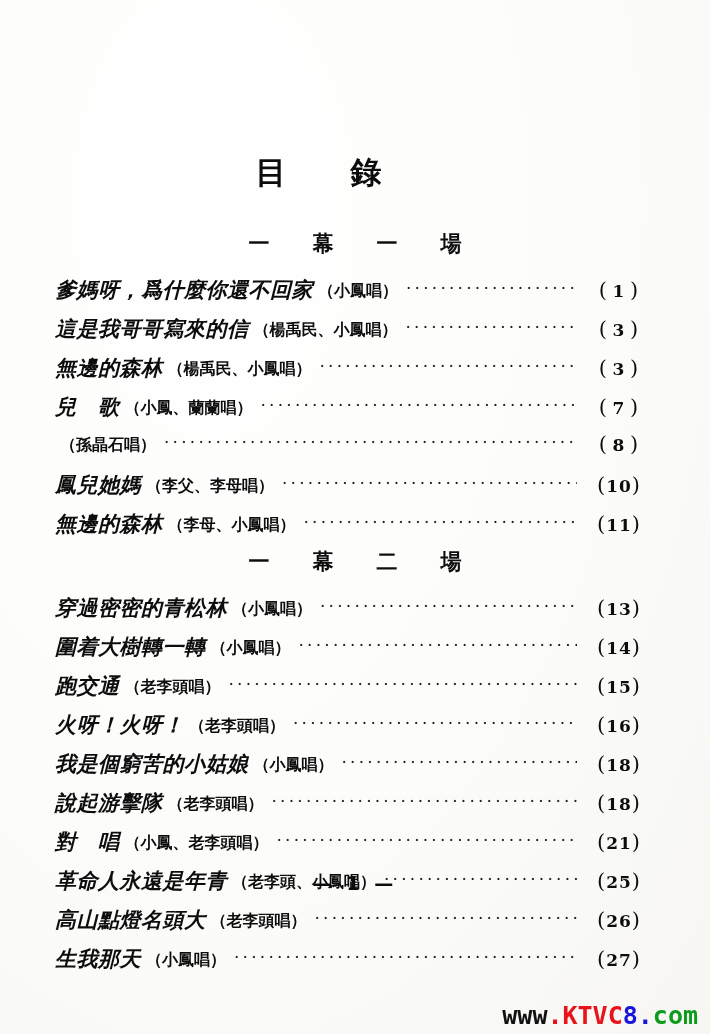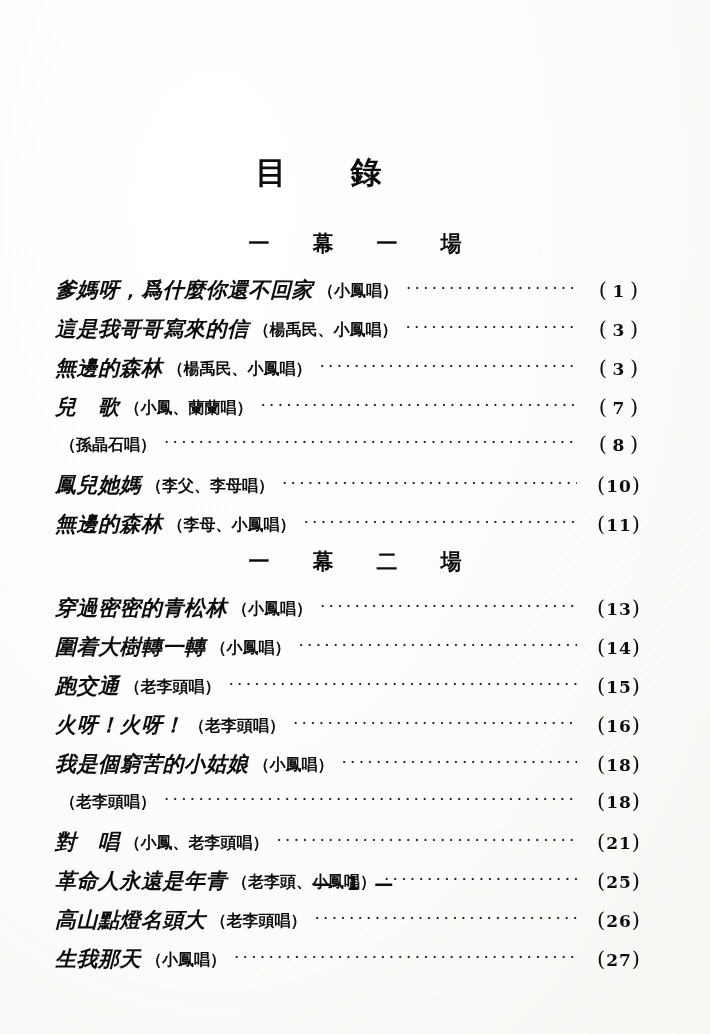--- a/index.html
+++ b/index.html
@@ -228,20 +228,21 @@
           <span class="toc-leader">·····································································································</span>
           <span class="toc-page"><span class="paren">(</span><span class="num">16</span><span class="paren">)</span></span>
         </li>
         <li class="toc-row">
           <span class="toc-title">我是個窮苦的小姑娘</span>
           <span class="toc-singer">（小鳳唱）</span>
           <span class="toc-leader">·····································································································</span>
           <span class="toc-page"><span class="paren">(</span><span class="num">18</span><span class="paren">)</span></span>
         </li>
         <li class="toc-row">
+          <span class="toc-title">說起游擊隊</span>
           <span class="toc-singer">（老李頭唱）</span>
           <span class="toc-leader">·····································································································</span>
           <span class="toc-page"><span class="paren">(</span><span class="num">18</span><span class="paren">)</span></span>
         </li>
         <li class="toc-row">
           <span class="toc-title">對　唱</span>
           <span class="toc-singer">（小鳳、老李頭唱）</span>
           <span class="toc-leader">·····································································································</span>
           <span class="toc-page"><span class="paren">(</span><span class="num">21</span><span class="paren">)</span></span>
         </li>
@@ -261,14 +262,17 @@
           <span class="toc-title">生我那天</span>
           <span class="toc-singer">（小鳳唱）</span>
           <span class="toc-leader">·····································································································</span>
           <span class="toc-page"><span class="paren">(</span><span class="num">27</span><span class="paren">)</span></span>
         </li>
       </ul>
   </div>
 
   <div class="folio">— 1 —</div>
 
+  <div class="watermark">
+    <span style="color: rgb(17, 17, 17);">www</span><span style="color: rgb(232, 20, 27);">.</span><span style="color: rgb(232, 20, 27);">KTV</span><span style="color: rgb(232, 20, 27);">C</span><span style="color: rgb(22, 22, 221);">8</span><span style="color: rgb(22, 22, 221);">.</span><span style="color: rgb(13, 155, 31);">com</span>
+  </div>
 
 </div>
 
 </body></html>

